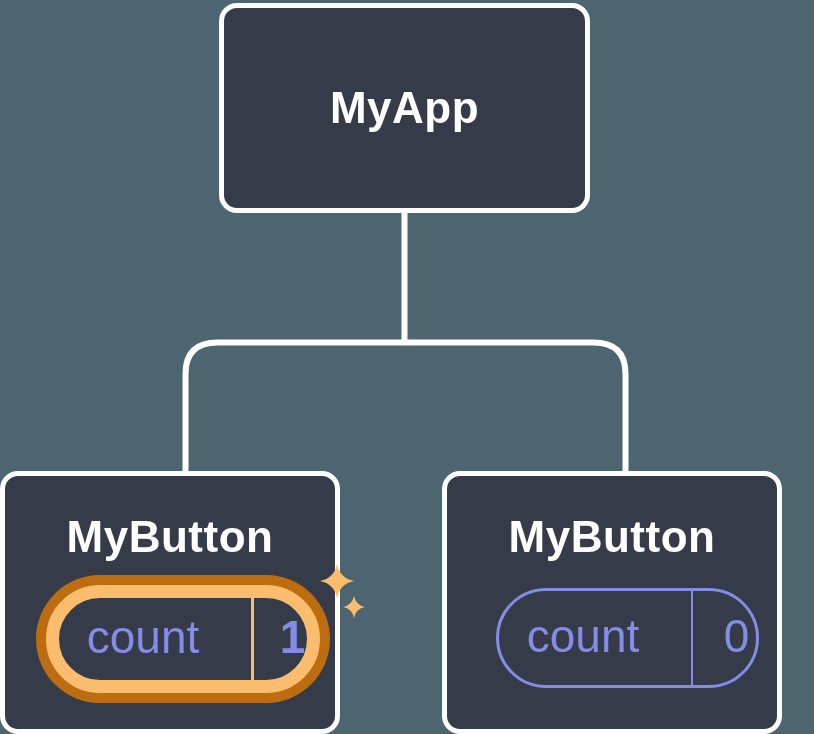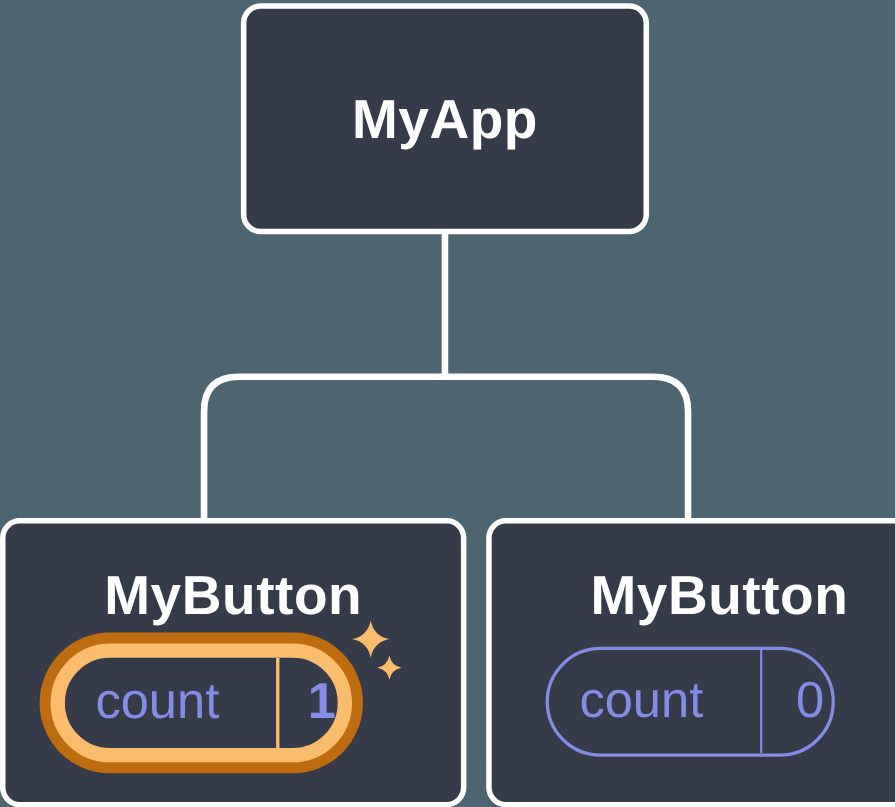--- a/index.html
+++ b/index.html
@@ -16,26 +16,26 @@
     position: absolute;
     box-sizing: border-box;
     background: var(--node-fill);
     border: 5px solid var(--node-border);
     border-radius: 18px;
   }
   .node-root {
     left: 219px; top: 3px; width: 371px; height: 210px;
     display: flex; align-items: center; justify-content: center;
   }
-  .node-child { top: 471px; width: 424px; height: 263px; }
+  .node-child { top: 471px; width: 340px; height: 263px; }
   .node-left { left: 0; }
   .node-right { left: 442px; }
   .node-title {
     color: var(--text-white);
-    font-size: 50px;
+    font-size: 44px;
     font-weight: 600;
     letter-spacing: 0.5px;
     text-align: center;
   }
   .child-title { margin-top: 36px; }
   .pill {
     position: absolute;
     box-sizing: border-box;
     display: flex;
     align-items: stretch;

